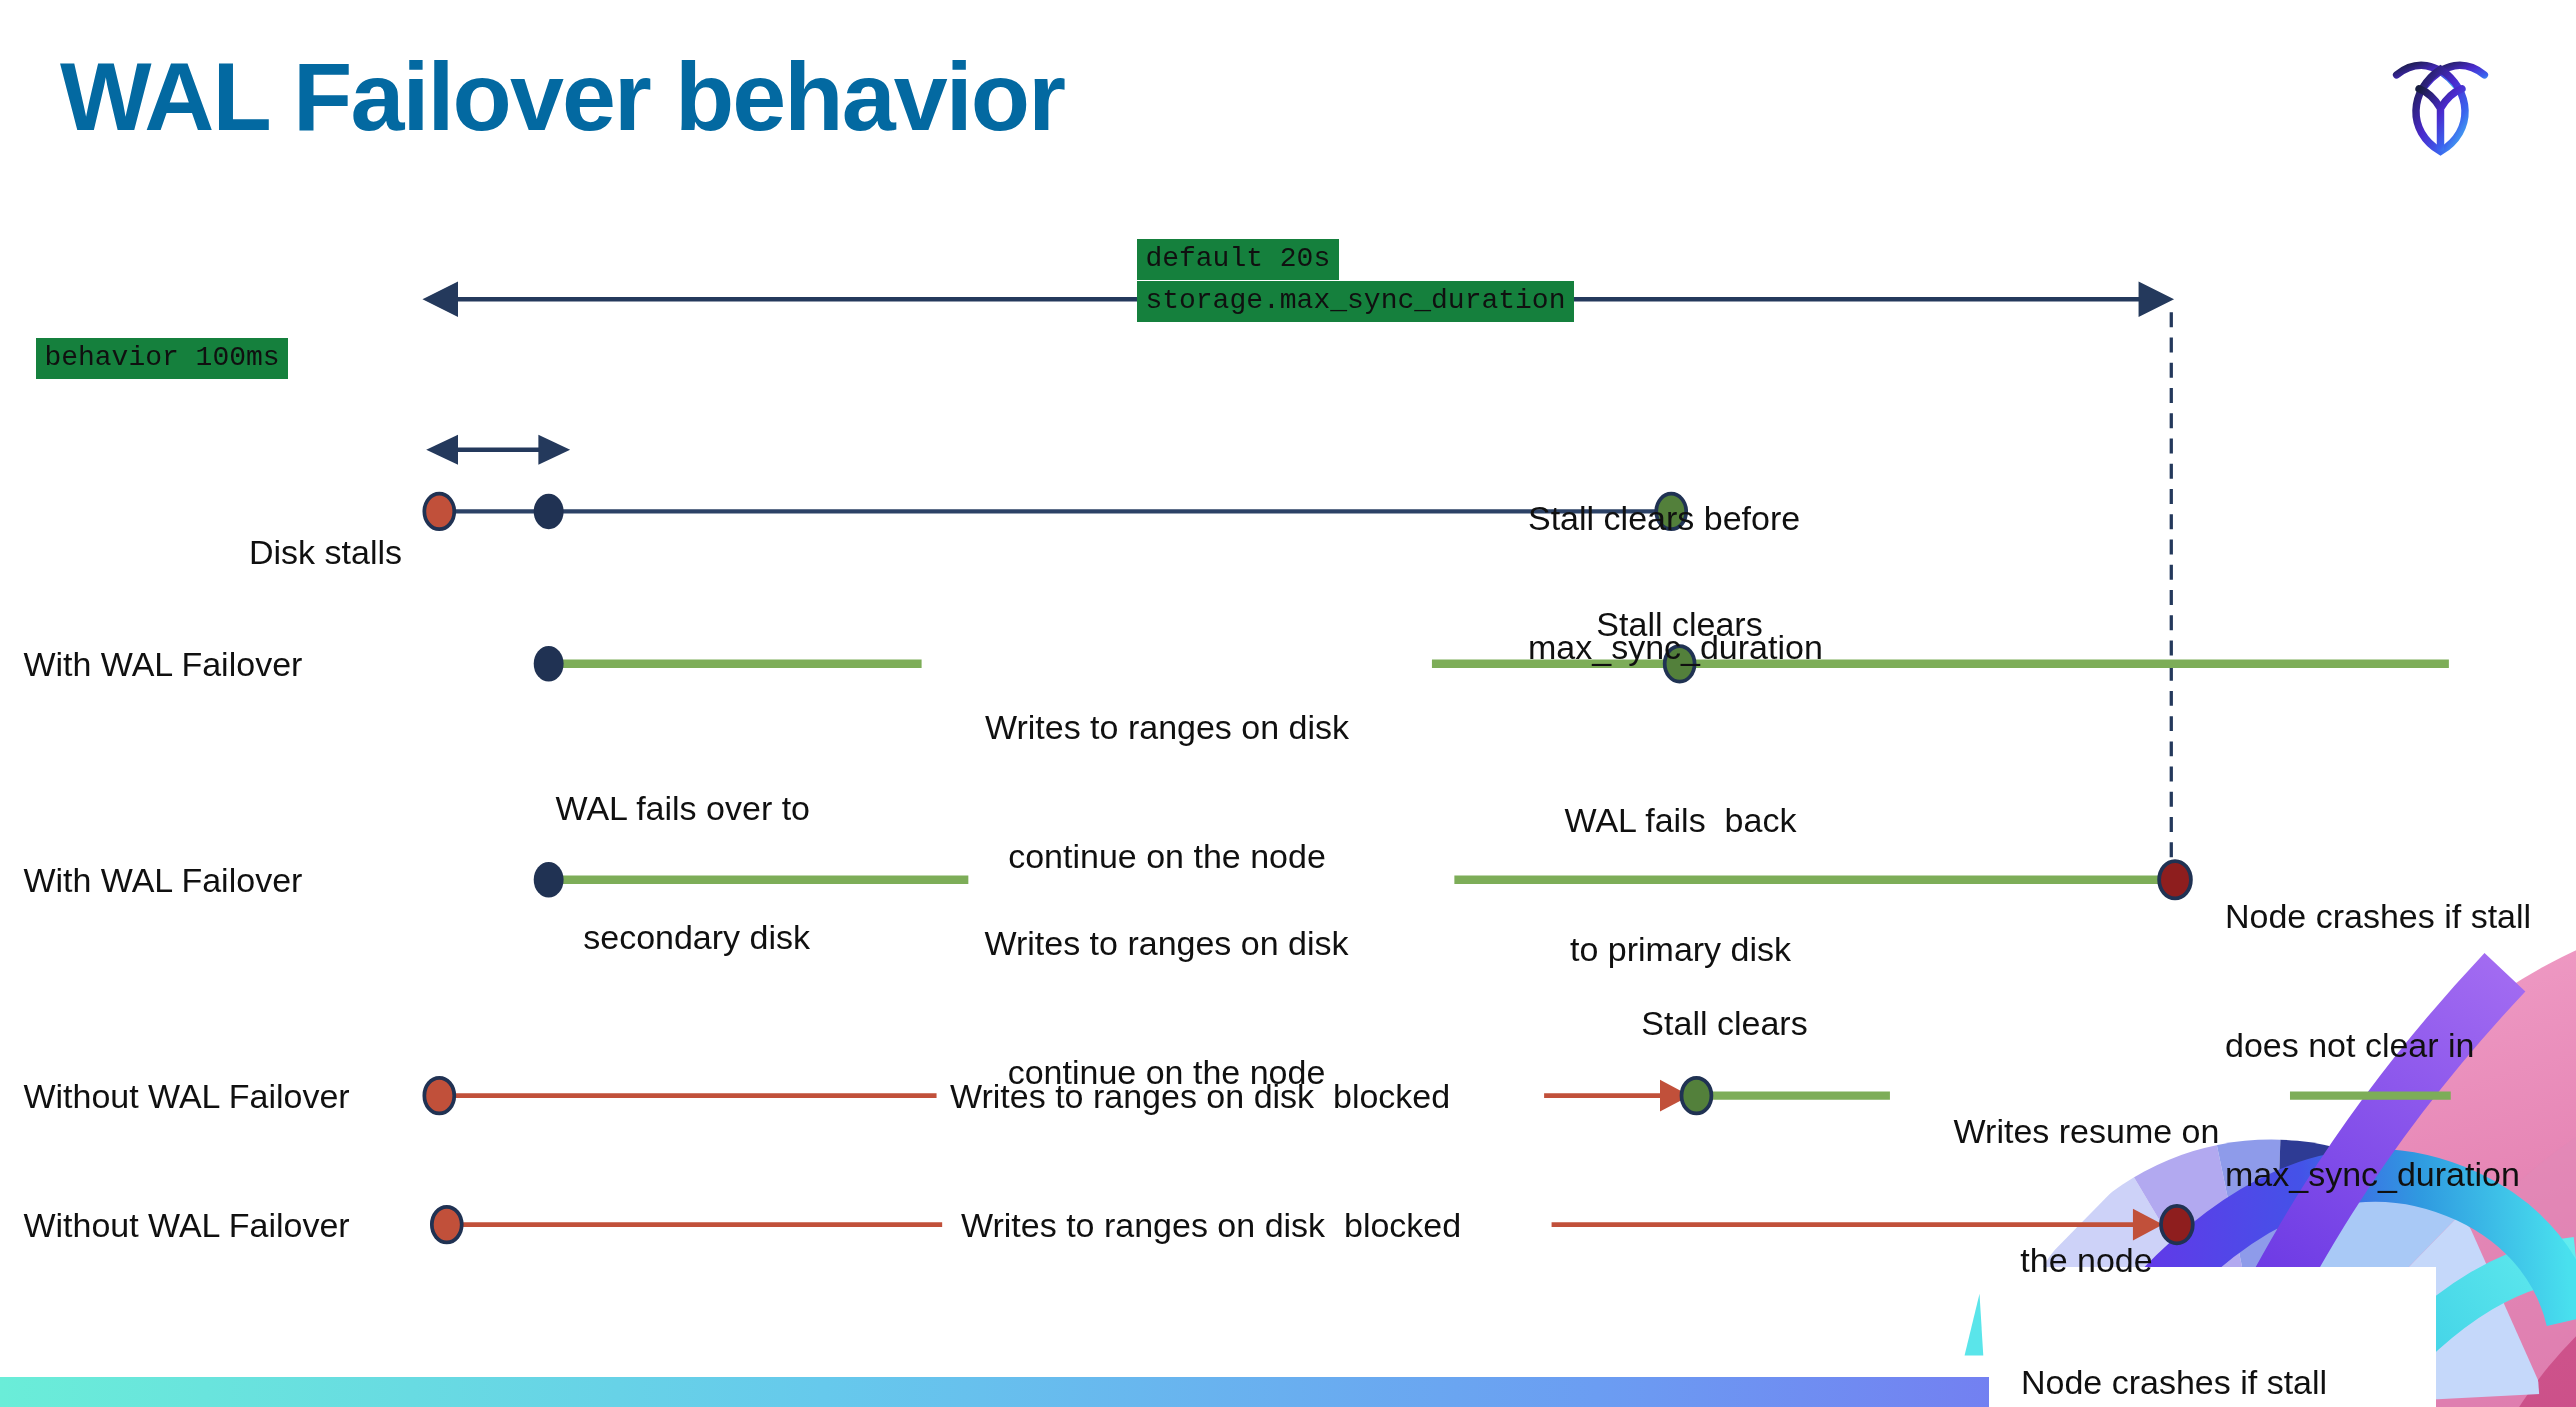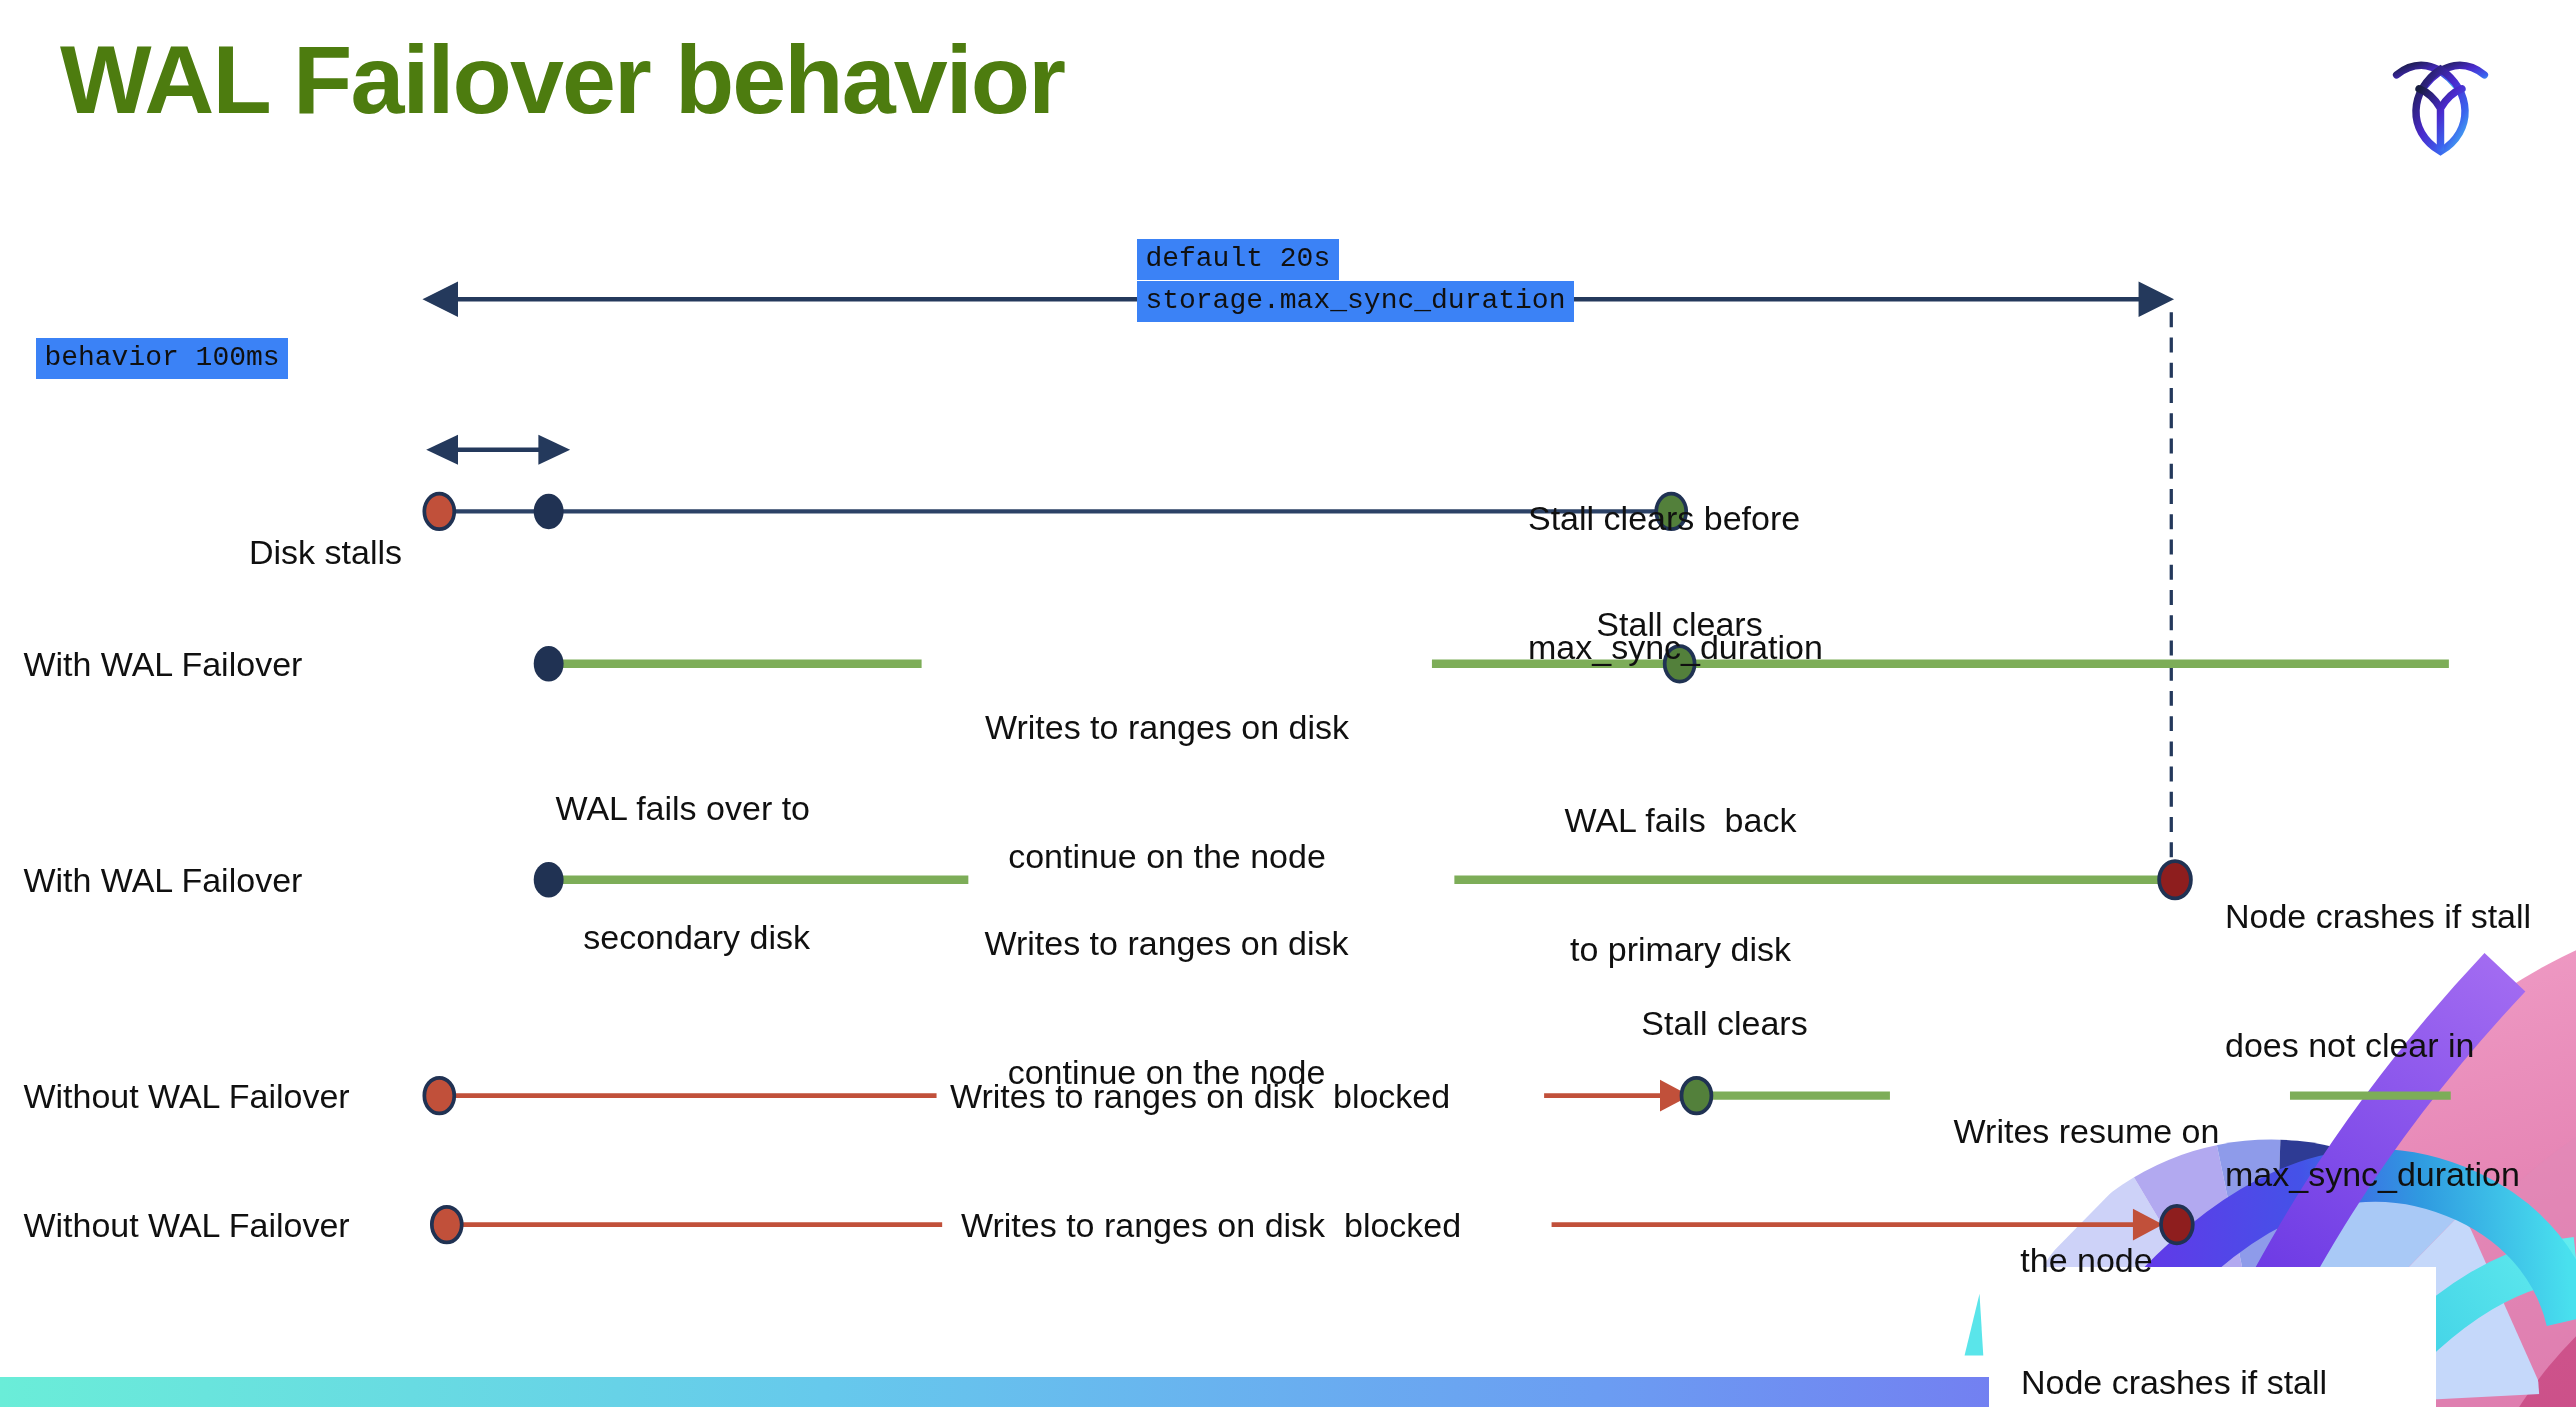--- a/index.html
+++ b/index.html
@@ -1,30 +1,30 @@
 <!DOCTYPE html>
 <html style="font-size:15px"><head>
 <meta charset="utf-8">
 <style>
   html,body{margin:0;padding:0;background:#fff;}
   .page{position:relative;width:2576px;height:1408px;overflow:hidden;background:#ffffff;
         font-family:"Liberation Sans",sans-serif;color:#101010;}
-  .title{position:absolute;left:60px;top:24px;font-size:97px;font-weight:800;letter-spacing:-1.9px;color:#4d7c0f;}
+  .title{position:absolute;left:60px;top:41px;font-size:97px;font-weight:800;letter-spacing:-1.9px;color:#0369a1;}
   .logo{position:absolute;left:2389px;top:45px;width:103px;height:112px;}
   
   .bottom-bar{position:absolute;left:0;top:1377px;width:2576px;height:31px;z-index:1;
     background:linear-gradient(90deg,#6aedd8 0%,#66c9ec 32%,#6b9df2 62%,#7e55f0 100%);}
   .art{position:absolute;left:1944px;top:916px;width:632px;height:492px;z-index:2;}
   .crash-box{position:absolute;left:1989px;top:1267px;width:447px;height:140px;background:#ffffff;z-index:4;}
   .diagram{position:absolute;left:0;top:0;width:2576px;height:1408px;z-index:5;pointer-events:none;}
   .txt{position:absolute;z-index:6;font-size:34px;line-height:43px;white-space:pre;}
   .center{text-align:center;}
   .right{text-align:right;margin-top:40px;}
   .code-label{position:absolute;z-index:6;font-family:"Liberation Mono",monospace;font-size:28px;line-height:32px;}
-  .code-label span{display:table;background:#3b82f6;padding:3.7px 8.4px 5.6px 8.4px;margin-bottom:0.9px;white-space:pre;}
+  .code-label span{display:table;background:#15803d;padding:3.7px 8.4px 5.6px 8.4px;margin-bottom:0.9px;white-space:pre;}
   .crash-text{position:absolute;z-index:6;font-size:34px;line-height:42px;white-space:pre;}
 </style>
 </head>
 <body>
 
 <div class="page">
 
   <div class="title">WAL Failover behavior</div>
 
   <svg class="logo" viewBox="0 0 110 120" aria-hidden="true">

